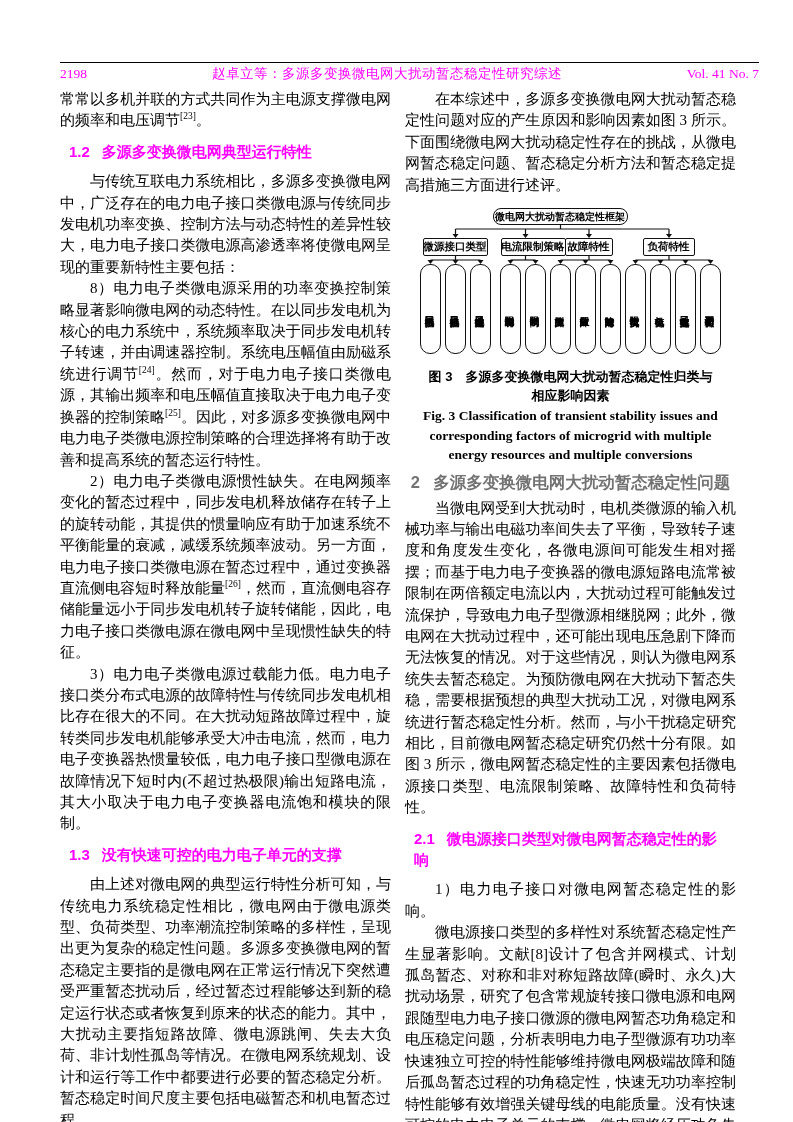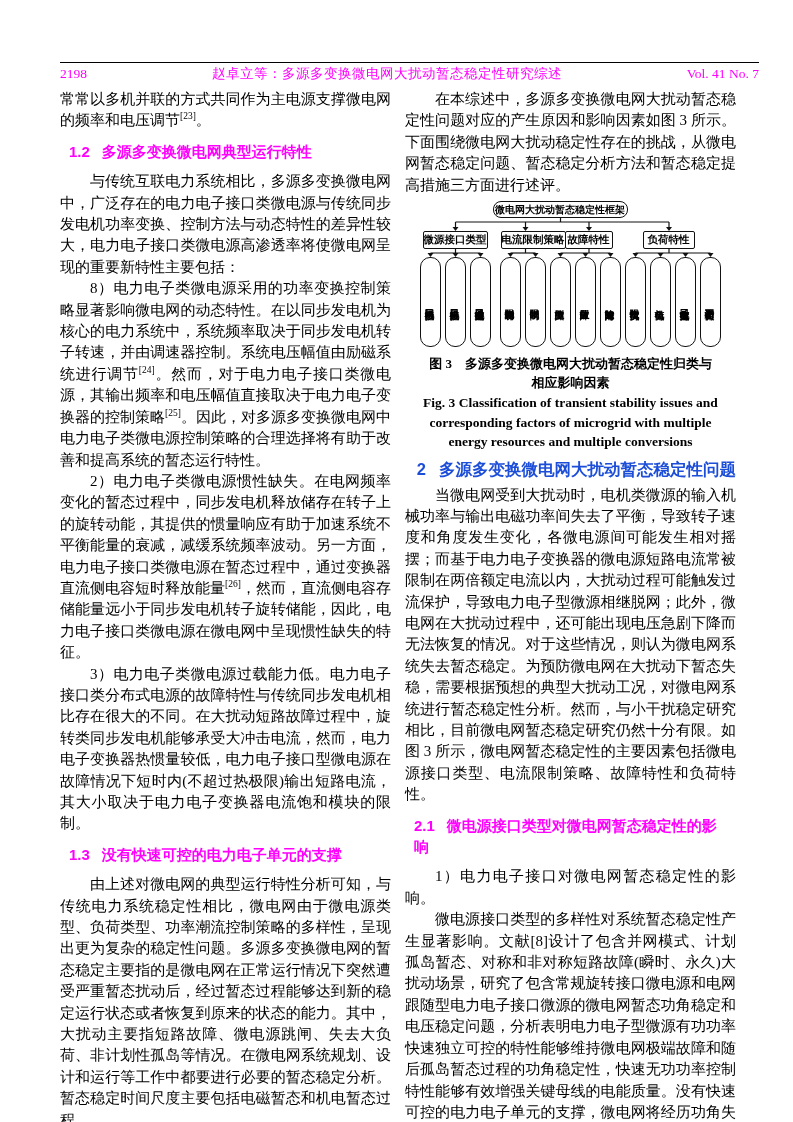--- a/index.html
+++ b/index.html
@@ -29,28 +29,28 @@
   .col{width:331px;font-size:15px;line-height:21.4px;text-align:justify;text-justify:inter-ideograph;}
   .col p{margin:0;text-indent:2em;}
   .col p.flush{text-indent:0;}
   sup.ref{font-size:9.5px;line-height:0;vertical-align:super;}
   h3.sub{
     margin:9px;color:#ff00ff;font-size:15px;line-height:21.4px;
     font-family:"Liberation Sans","DejaVu Sans",sans-serif;font-weight:bold;
     text-align:left;
   }
   h2.sec{
-    margin:5px 0 4px 0;color:#1d4ed8;font-size:16.5px;line-height:24px;
+    margin:5px 0 4px 0;color:#737373;font-size:16.5px;line-height:24px;
     font-family:"Liberation Sans","DejaVu Sans",sans-serif;font-weight:bold;
-    text-align:right;
+    text-align:center;
   }
   .hnum{margin-right:.8em;}
   
   figure{margin:3px 0 2px 0;padding:0;}
-  .diagram{position:relative;width:308px;height:148px;margin:5px auto;}
+  .diagram{position:relative;width:308px;height:148px;margin:12px auto;}
   .connectors{position:absolute;left:0;top:0;}
   .connectors line{stroke:#111;stroke-width:1.2;}
   .connectors polygon{fill:#111;}
   .dbox{
     position:absolute;box-sizing:border-box;
     border:1px solid #111;border-radius:2px;background:#fff;
     display:flex;align-items:center;justify-content:center;
     font-family:"Liberation Sans","DejaVu Sans",sans-serif;font-weight:bold;
     text-align:center;overflow:hidden;
   }
@@ -63,21 +63,21 @@
     writing-mode:vertical-rl;text-orientation:upright;
     font-size:9.5px;line-height:21px;letter-spacing:0;padding:1px 0;
   }
   .c1{left:3px;}  .c2{left:28px;} .c3{left:53px;}
   .c4{left:83px;} .c5{left:108px;}
   .c6{left:133px;}.c7{left:158px;}.c8{left:183px;}
   .c9{left:208px;}.c10{left:233px;}.c11{left:258px;}.c12{left:283px;}
   figcaption{margin-top:6px;}
   .cap-zh{
     text-align:center;font-weight:bold;font-size:13px;line-height:18.5px;
-    font-family:Liberation Serif, serif;
+    font-family:Liberation Sans, sans-serif;
   }
   .cap-en{
     text-align:center;font-weight:bold;font-size:13.5px;line-height:19.5px;
     font-family:"Liberation Serif","DejaVu Serif",serif;
     padding:1px 4px 0 4px;
   }
 </style>
 </head>
 <body>
 

